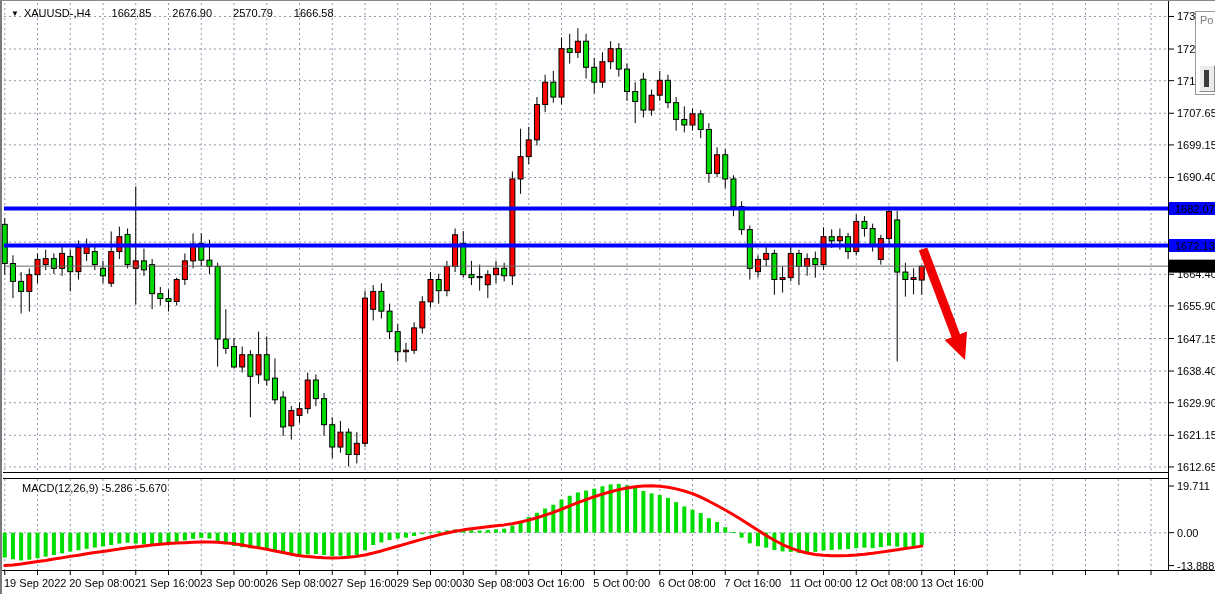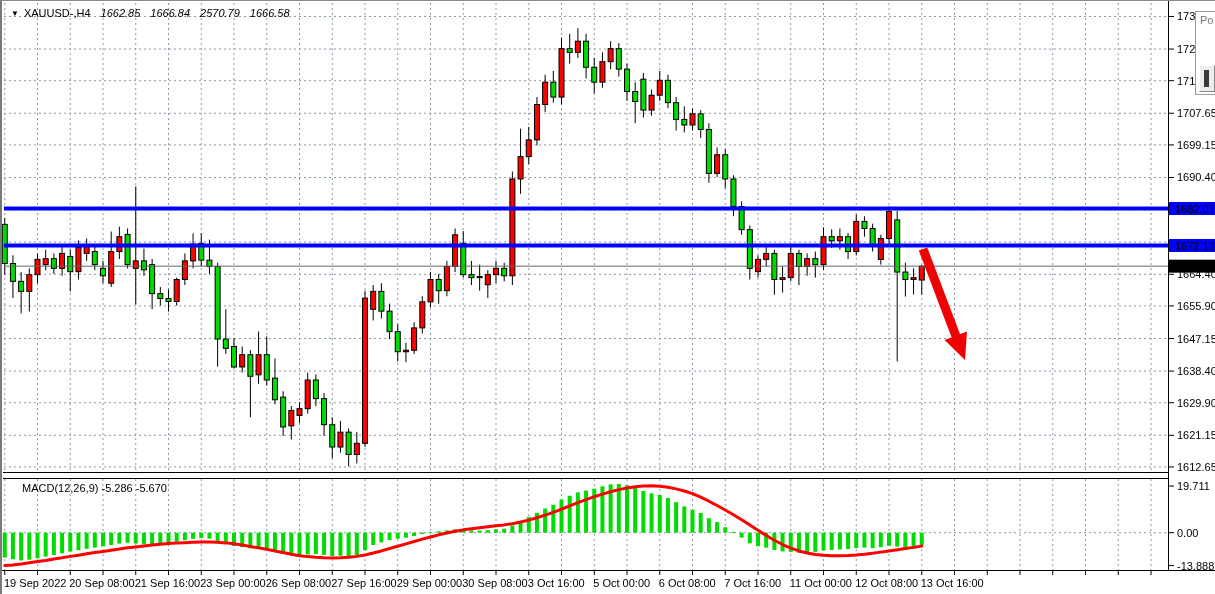--- a/index.html
+++ b/index.html
@@ -2,21 +2,21 @@
 <html><head>
 <meta charset="utf-8">
 <style>
   html,body{margin:0;padding:0;background:#fff;font-family:"Liberation Sans",sans-serif;}
   .window{position:relative;width:1215px;height:594px;background:#fff;overflow:hidden;
           border-left:2px solid #7a7a7a;border-top:1px solid #8a8a8a;box-sizing:border-box;}
   #chart-svg{position:absolute;left:0;top:0;z-index:1;}
   #chart-svg text{font-family:"Liberation Sans",sans-serif;font-size:11px;fill:#000;}
   .title{position:absolute;left:9px;top:6px;z-index:5;font-size:11px;color:#000;white-space:nowrap;}
   .title .tri{font-size:8px;margin-right:5px;position:relative;top:-1px;}
-  .title span.v{margin-left:10px;font-style:italic;}
+  .title span.v{margin-left:21px;}
   .macd-label{position:absolute;left:8px;top:481px;z-index:5;font-size:11px;color:#000;white-space:nowrap;padding-left:12px;}
   .popup{position:absolute;right:0;top:10px;width:20px;height:84px;background:#fff;
          border:1px solid #9a9a9a;border-right:none;box-sizing:border-box;z-index:6;
          font-size:11px;color:#767676;padding:2px 0 8px 4px;}
   .popup-btn{position:absolute;left:3px;top:53px;width:16px;height:27px;background:#ececec;
              border:1px solid #8a8a8a;border-top-color:#ffffff;border-left-color:#ffffff;box-sizing:border-box;}
   .popup-glyph{position:absolute;left:4px;top:4px;width:5px;height:17px;background:#3a3a3a;}
 </style>
 </head>
 <body>
@@ -562,21 +562,21 @@
         <text x="591.25" y="586">5 Oct 00:00</text>
         <text x="656.75" y="586">6 Oct 08:00</text>
         <text x="722.25" y="586">7 Oct 16:00</text>
         <text x="787.75" y="586">11 Oct 00:00</text>
         <text x="853.25" y="586">12 Oct 08:00</text>
         <text x="918.75" y="586">13 Oct 16:00</text>
       </g>
     </svg>
 
   <div class="title">
-    <span class="tri">▼</span><span>XAUUSD-,H4</span><span class="v">1662.85</span><span class="v">1666.84</span><span class="v">2570.79</span><span class="v">1666.58</span>
+    <span class="tri">▼</span><span>XAUUSD-,H4</span><span class="v">1662.85</span><span class="v">2676.90</span><span class="v">2570.79</span><span class="v">1666.58</span>
   </div>
 
   <div class="macd-label">MACD(12,26,9) -5.286 -5.670</div>
 
   <div class="popup">
     <span>Po</span>
     <div class="popup-btn">
       <div class="popup-glyph"></div>
     </div>
   </div>

